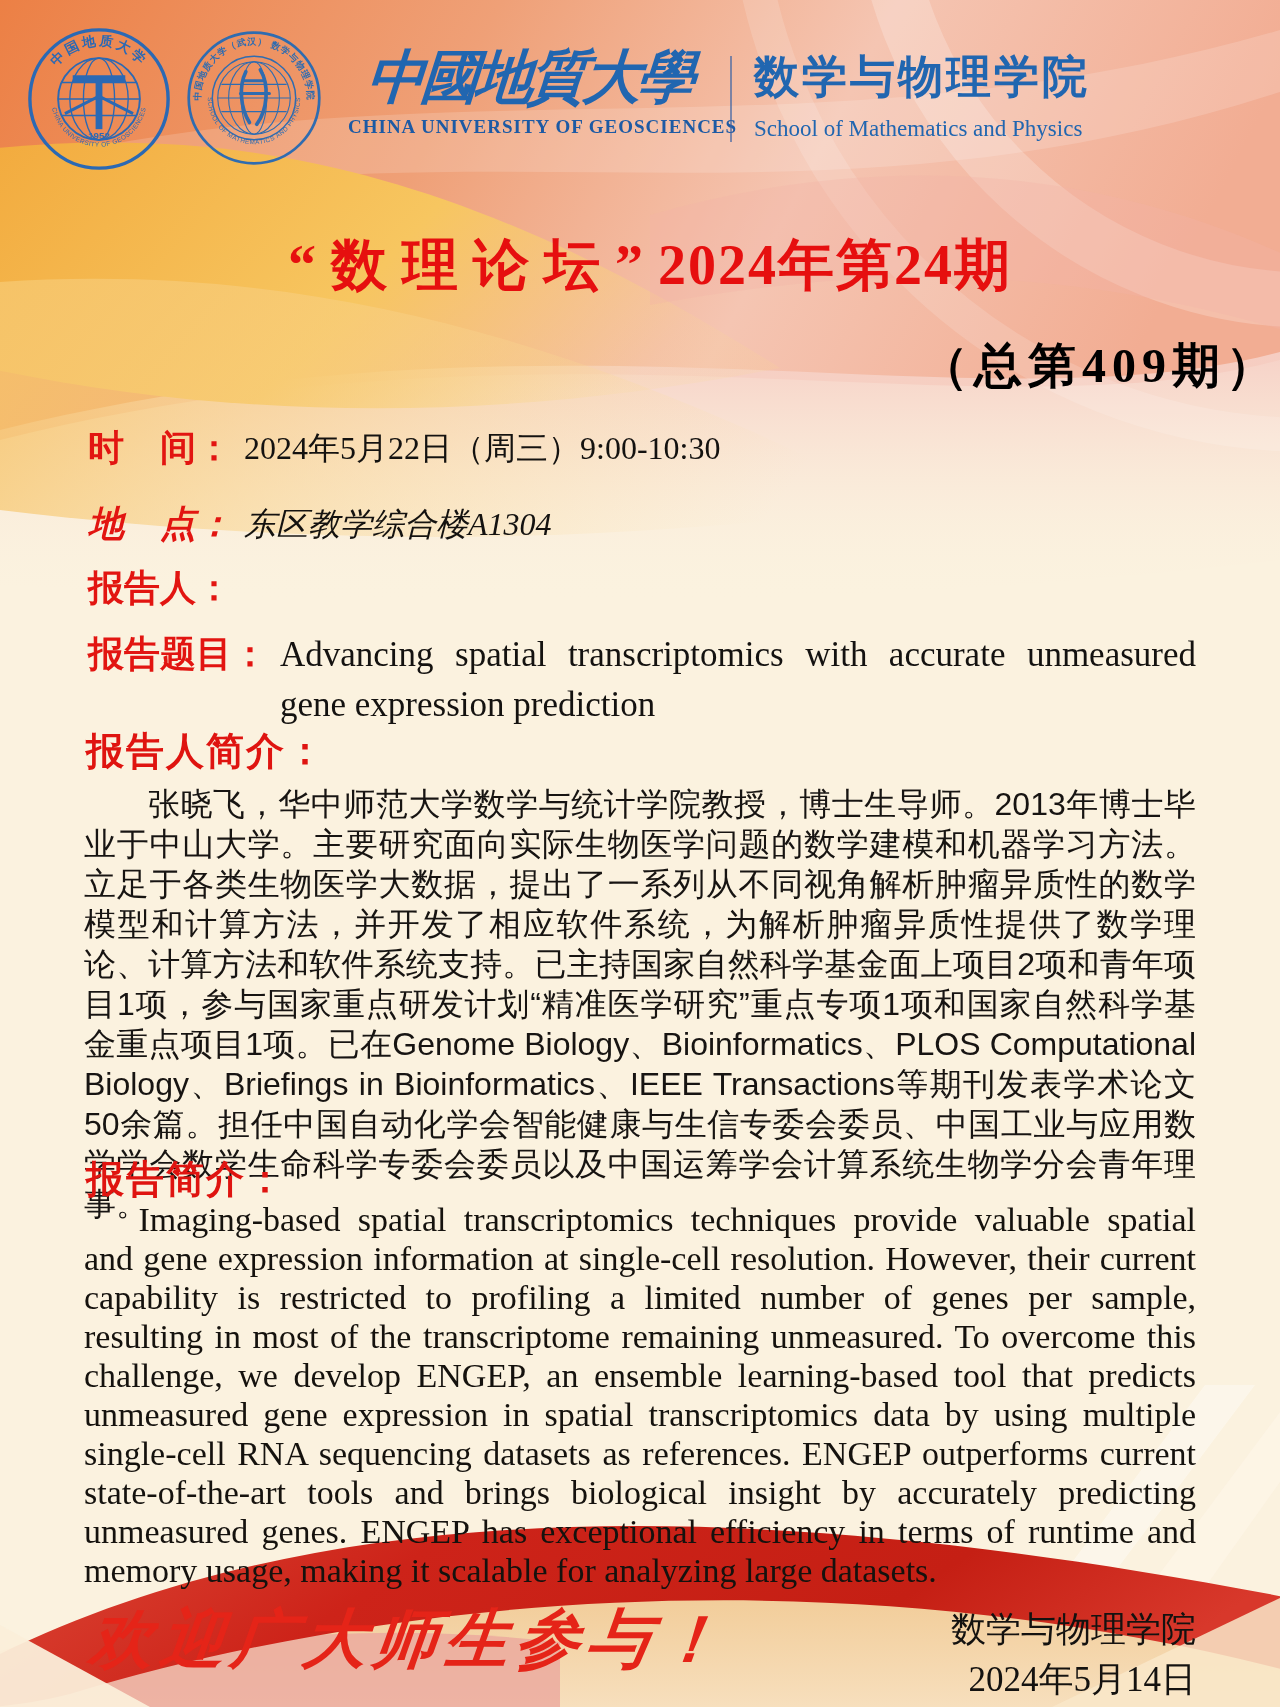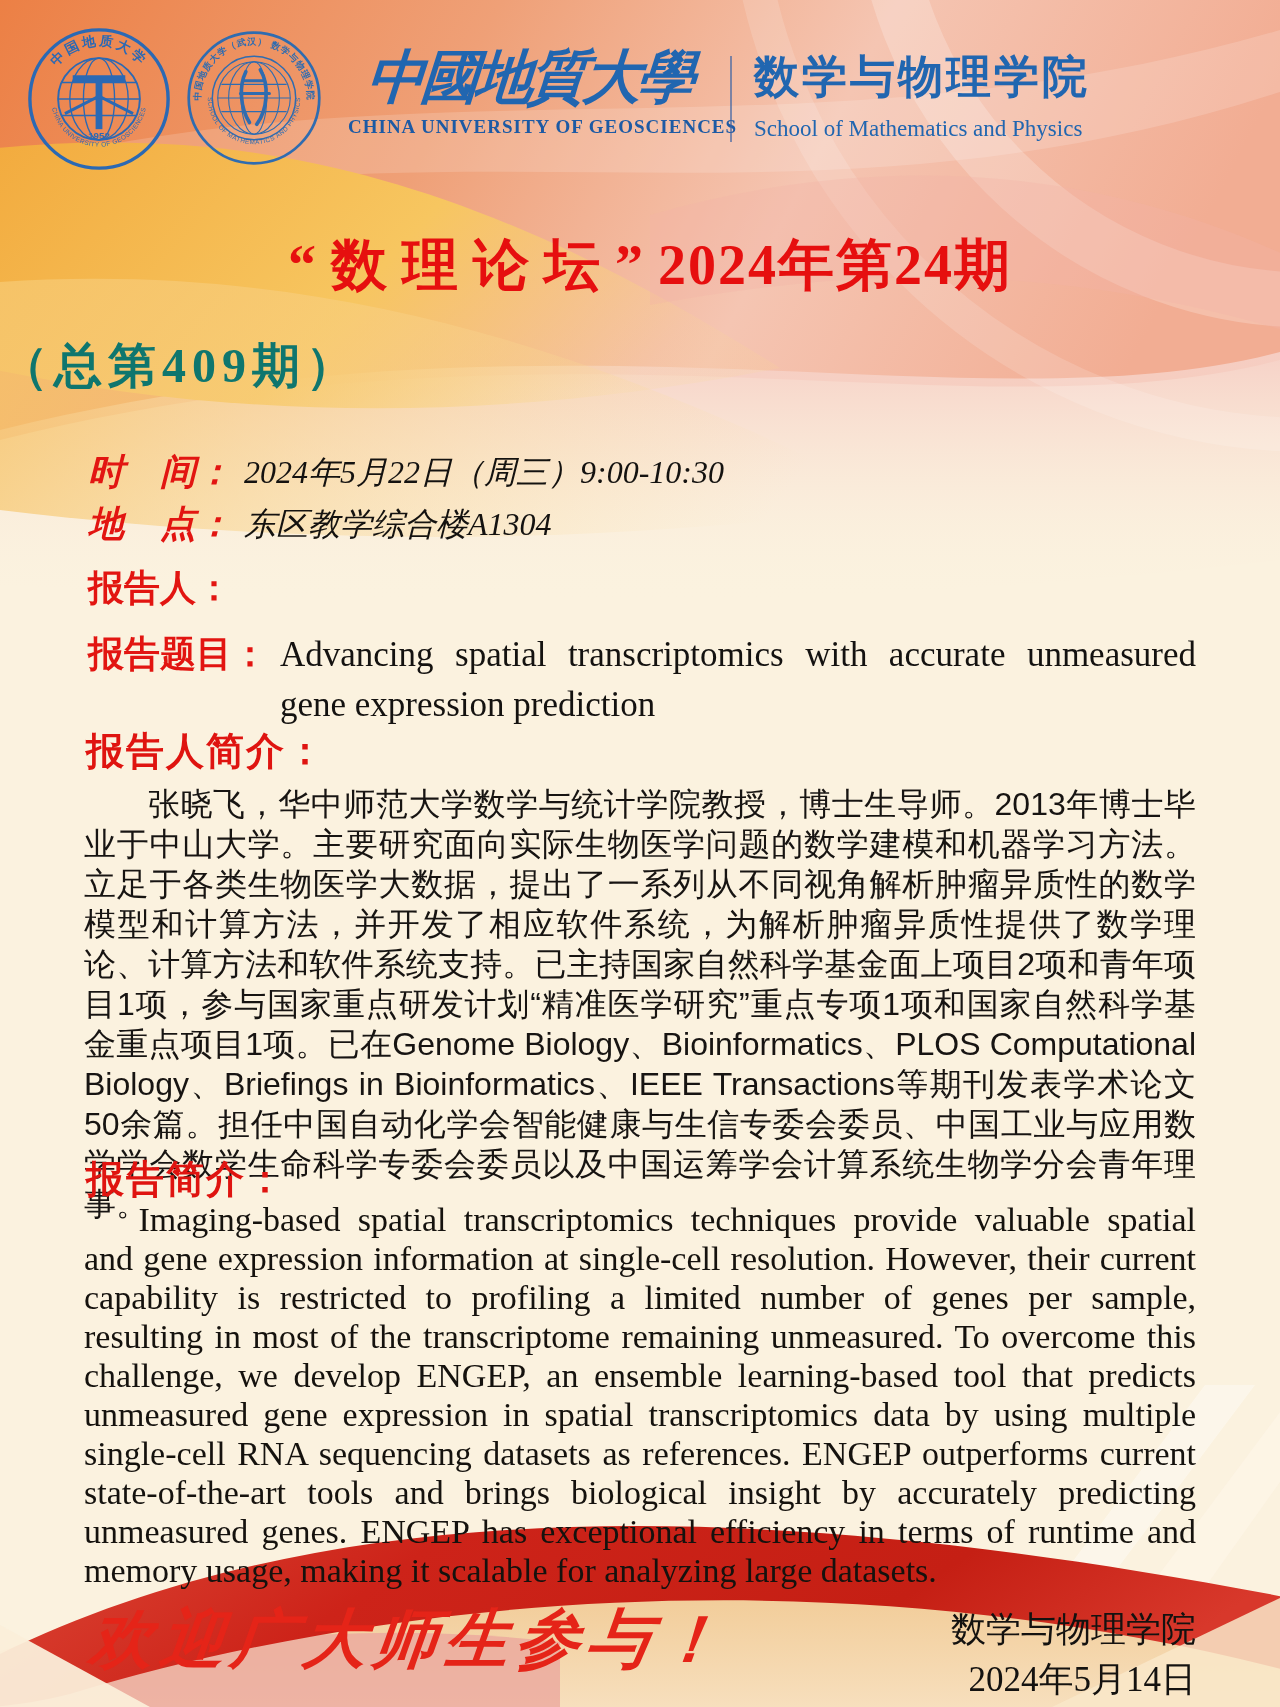--- a/index.html
+++ b/index.html
@@ -28,26 +28,26 @@
   .hdr-divider{left:730px;top:56px;width:2px;height:86px;background:rgba(60,100,165,.65);}
   .school-block{left:754px;top:52px;width:420px;text-align:left;}
   .school-cn{font-size:45px;font-weight:bold;color:#2166b0;letter-spacing:3px;line-height:50px;white-space:nowrap;}
   .school-en{margin-top:14px;font-family:"Liberation Serif",serif;font-size:23px;color:#2166b0;white-space:nowrap;}
 
   
   .title1{left:0;right:0;top:228px;text-align:center;color:#e60f0f;
     font-family:"Liberation Serif",serif;font-weight:bold;font-size:56px;white-space:nowrap;margin-left:20px;}
   .title1 .quoted{letter-spacing:15px;}
   .title1 .rest{letter-spacing:2px;}
-  .title2{left:0;right:0;top:334px;text-align:left;color:#0f766e;
-    font-family:"Liberation Serif",serif;font-weight:bold;font-size:48px;letter-spacing:6px;}
+  .title2{left:0;right:0;top:334px;text-align:right;color:#000000;
+    font-family:"Liberation Serif",serif;font-weight:bold;font-size:48px;letter-spacing:6px;padding-left:28px;}
 
   
   .info-row{left:88px;right:84px;display:flex;align-items:flex-start;}
-  .row-time{top:448px;font-style:italic;}
+  .row-time{top:424px;}
   .row-venue{top:500px;font-style:italic;}
   .row-speaker{top:564px;}
   .row-topic{top:630px;}
   .info-label{
     flex:0 0 auto;margin-right:12px;color:#e21511;font-weight:bold;
     font-size:36px;line-height:48px;white-space:pre;
   }
   .info-value{
     color:#141210;font-size:32px;line-height:48px;
     font-family:"Liberation Serif",serif;

